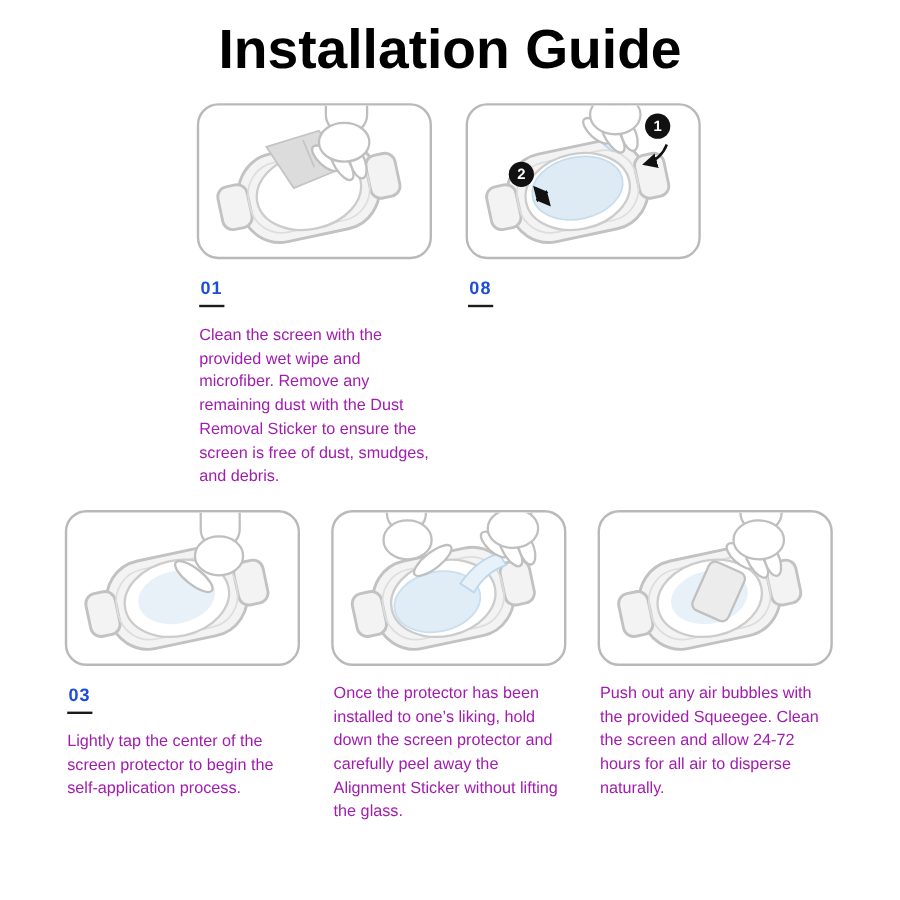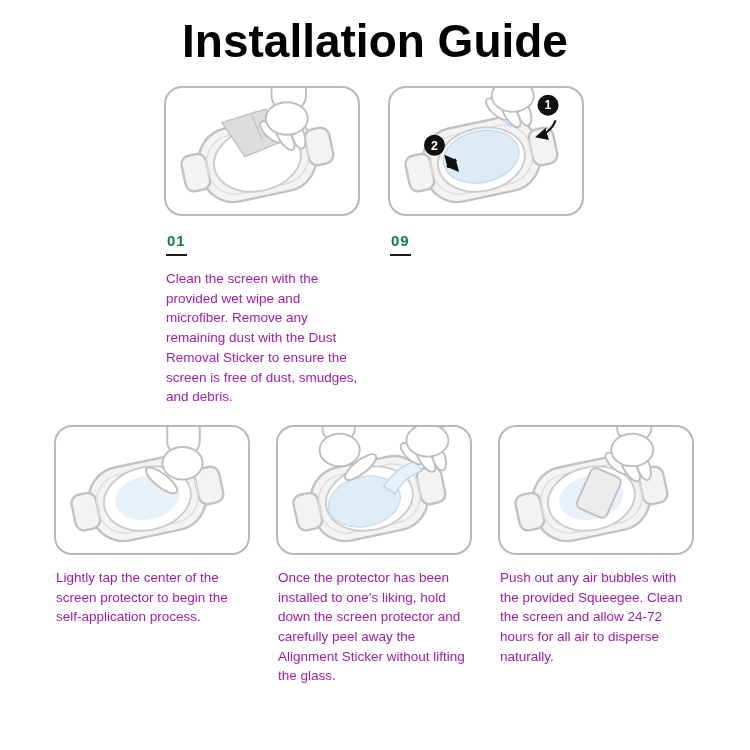--- a/index.html
+++ b/index.html
@@ -15,21 +15,21 @@
   .row1{margin-top:18px;gap:26px;}
   .row2{margin-top:18px;gap:24px;}
   .step{width:198px;}
   .panel{
     width:196px;height:130px;border:2px solid #b9b9b9;border-radius:18px;
     background:#fff;overflow:hidden;box-sizing:border-box;
   }
   .panel svg{display:block;width:100%;height:100%;}
   .step-num{margin:16px 0 0 2px;}
   .step-num span{
-    display:inline-block;font-size:15px;font-weight:700;color:#15803d;
+    display:inline-block;font-size:15px;font-weight:700;color:#1d4ed8;
     letter-spacing:1px;padding:0 1px 5px 1px;border-bottom:2.5px solid #1a1a1a;
   }
   .step-text{
     margin:13px 0 0 2px;font-size:13.5px;line-height:1.46;color:#a21caf;
   }
   .badge-text{
     fill:#ffffff;font-family:"Liberation Sans",sans-serif;
     font-size:13px;font-weight:700;text-anchor:middle;
   }
   .hidden-defs{position:absolute;width:0;height:0;overflow:hidden;}
@@ -101,37 +101,38 @@
             <text class="badge-text" x="165" y="22.5">1</text>
           </g>
           <path d="M173 34 q-5 13 -19 17" stroke="#111" stroke-width="2.2" fill="none" marker-end="url(#ah)"></path>
           <g>
             <circle cx="46" cy="60" r="11" fill="#111111"></circle>
             <text class="badge-text" x="46" y="64.5">2</text>
           </g>
           <path d="M58 72 L70 86" stroke="#111" stroke-width="2.2" fill="none" marker-start="url(#ah)" marker-end="url(#ah)"></path>
         </svg>
       </div>
-      <div class="step-num"><span>09</span></div>
+      <div class="step-num"><span>08</span></div>
     </section>
 
   </div>
 
   <div class="row row2">
 
     <section class="step">
       <div class="panel">
         <svg viewBox="0 0 200 132">
           <use href="#protector-shape"></use>
           <g>
             <ellipse cx="95" cy="74" rx="34" ry="23" transform="rotate(-12 95 74)" fill="#d9e8f4" opacity="0.6"></ellipse>
           </g>
           <use href="#hand-point" transform="translate(132,30)"></use>
         </svg>
       </div>
+      <div class="step-num"><span>03</span></div>
       <p class="step-text">Lightly tap the center of the screen protector to begin the self-application process.</p>
     </section>
 
     <section class="step">
       <div class="panel">
         <svg viewBox="0 0 200 132">
           <use href="#protector-shape"></use>
           <g>
             <ellipse cx="90" cy="78" rx="38" ry="26" transform="rotate(-12 90 78)" fill="#d9e8f4" opacity="0.8" stroke="#bcd6ea" stroke-width="1.5"></ellipse>
             <path d="M110 62 q16 -22 34 -26 l6 10 q-18 6 -28 24 z" fill="#e6f1f9" stroke="#bcd6ea" stroke-width="1.5"></path>

